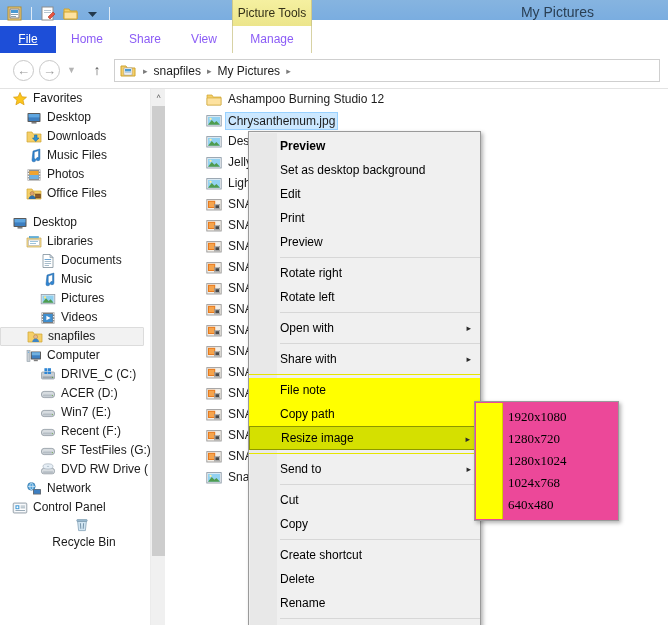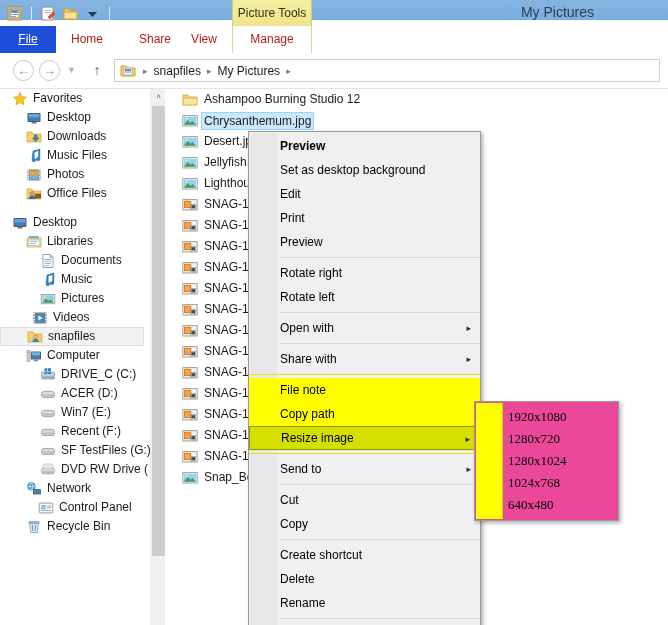--- a/index.html
+++ b/index.html
@@ -74,31 +74,31 @@
     background: #ffffff;
     border-bottom: 1px solid #dfdfdf;
   }
   .tab {
     position: absolute;
     top: 0;
     height: 27px;
     line-height: 27px;
     font-size: 12px;
     text-align: center;
-    color: #b91c1c;
+    color: #8b5cf6;
     box-sizing: border-box;
   }
   .tab.file {
     left: 0; width: 56px;
     background: #1d4ed8;
     color: #ffffff;
     text-decoration: underline;
   }
   .tab.home { left: 56px; width: 62px; }
-  .tab.share { left: 126px; width: 58px; }
+  .tab.share { left: 116px; width: 58px; }
   .tab.view { left: 176px; width: 56px; }
   .tab.manage {
     left: 232px; width: 80px;
     border-left: 1px solid #d7d2a4;
     border-right: 1px solid #d7d2a4;
   }
   .ribbon-rest {
     position: absolute;
     left: 312px; top: 0; right: 0; height: 27px;
   }
@@ -245,20 +245,21 @@
     position: relative;
     height: 21px;
     line-height: 21px;
     display: flex;
     align-items: center;
     font-size: 12px;
     color: #1b1b1b;
     white-space: nowrap;
     padding-left: 16px;
     box-sizing: border-box;
+    margin-left: 24px;
   }
   .file-row.selected .file-name {
     background: #cce8ff;
     border: 1px solid #99d1ff;
     padding: 0 2px;
     margin: 0 -3px;
     line-height: 16px;
   }
   .file-ico {
     width: 16px; height: 16px;
@@ -524,21 +525,21 @@
           </div>
           <div class="tree-item" style="padding-left:40px;">
             <span class="tree-ico"><svg width="16" height="16" viewBox="0 0 16 16">
                 <rect x="1.2" y="3.4" width="13.6" height="9.4" fill="#e9eef3" stroke="#8d9aa6" stroke-width="0.8"></rect>
                 <rect x="2.4" y="4.5" width="11.2" height="7.2" fill="#8fd0f0"></rect>
                 <path d="M2.4 11.7 L6 7.2 L8.6 10 L10.6 8.2 L13.6 11.7 Z" fill="#4f9c4f"></path>
                 <circle cx="5" cy="6.4" r="1.1" fill="#ffe680"></circle>
               </svg></span>
             <span>Pictures</span>
           </div>
-          <div class="tree-item" style="padding-left:32px;">
+          <div class="tree-item" style="padding-left:40px;">
             <span class="tree-ico"><svg width="16" height="16" viewBox="0 0 16 16">
                 <rect x="1.5" y="2.5" width="13" height="11" fill="#7c7c7c"></rect>
                 <rect x="3.4" y="4" width="9.2" height="8" fill="#3f8fd0"></rect>
                 <path d="M6.4 5.8 L10.6 8 L6.4 10.2 Z" fill="#ffffff"></path>
                 <rect x="1.8" y="3.2" width="1.2" height="1.3" fill="#fff"></rect>
                 <rect x="1.8" y="6" width="1.2" height="1.3" fill="#fff"></rect>
                 <rect x="1.8" y="8.8" width="1.2" height="1.3" fill="#fff"></rect>
                 <rect x="1.8" y="11.4" width="1.2" height="1.3" fill="#fff"></rect>
                 <rect x="13.1" y="3.2" width="1.2" height="1.3" fill="#fff"></rect>
                 <rect x="13.1" y="6" width="1.2" height="1.3" fill="#fff"></rect>
@@ -621,33 +622,33 @@
           </div>
           <div class="tree-item" style="padding-left:26px;">
             <span class="tree-ico"><svg width="16" height="16" viewBox="0 0 16 16">
                 <circle cx="5.4" cy="5.4" r="3.8" fill="#4fa0d8" stroke="#2a6d9f" stroke-width="0.6"></circle>
                 <path d="M1.8 5.4 h7.2 M5.4 1.7 a5 5 0 0 1 0 7.4 M5.4 1.7 a5 5 0 0 0 0 7.4" fill="none" stroke="#ffffff" stroke-width="0.6"></path>
                 <rect x="7" y="8" width="8" height="5.6" rx="0.6" fill="#6a6a6a"></rect>
                 <rect x="7.8" y="8.7" width="6.4" height="4" fill="#3d7fc1"></rect>
               </svg></span>
             <span>Network</span>
           </div>
-          <div class="tree-item" style="padding-left:38px;">
+          <div class="tree-item" style="padding-left:12px;">
             <span class="tree-ico"><svg width="16" height="16" viewBox="0 0 16 16">
                 <rect x="1.2" y="3" width="13.6" height="10" rx="1" fill="#dfe6ec" stroke="#8b959e" stroke-width="0.8"></rect>
                 <rect x="2.4" y="4.2" width="11.2" height="7.6" fill="#ffffff"></rect>
                 <rect x="3.4" y="5.2" width="4" height="4" fill="#4fa0d8"></rect>
                 <circle cx="5.4" cy="7.2" r="1" fill="#ffffff"></circle>
                 <rect x="8.6" y="5.6" width="4.4" height="0.9" fill="#8fa2b0"></rect>
                 <rect x="8.6" y="7.4" width="4.4" height="0.9" fill="#8fa2b0"></rect>
                 <rect x="3.4" y="10" width="9.6" height="0.9" fill="#8fa2b0"></rect>
               </svg></span>
             <span>Control Panel</span>
           </div>
-          <div class="tree-item" style="padding-left:26px;">
+          <div class="tree-item" style="padding-left:18px;flex-direction:column;">
             <span class="tree-ico"><svg width="16" height="16" viewBox="0 0 16 16">
                 <path d="M3.6 4.2 L12.4 4.2 L11.4 13.6 L4.6 13.6 Z" fill="#cfe4f2" stroke="#7d9db4" stroke-width="0.8" opacity="0.95"></path>
                 <rect x="2.8" y="2.6" width="10.4" height="1.8" rx="0.6" fill="#9dbdd4" stroke="#6f8ea5" stroke-width="0.6"></rect>
                 <path d="M6.4 6.2 L6.8 11.8 M9.6 6.2 L9.2 11.8" stroke="#5f8099" stroke-width="0.8" fill="none"></path>
               </svg></span>
             <span>Recycle Bin</span>
           </div>
         </div>
     </div>
 

